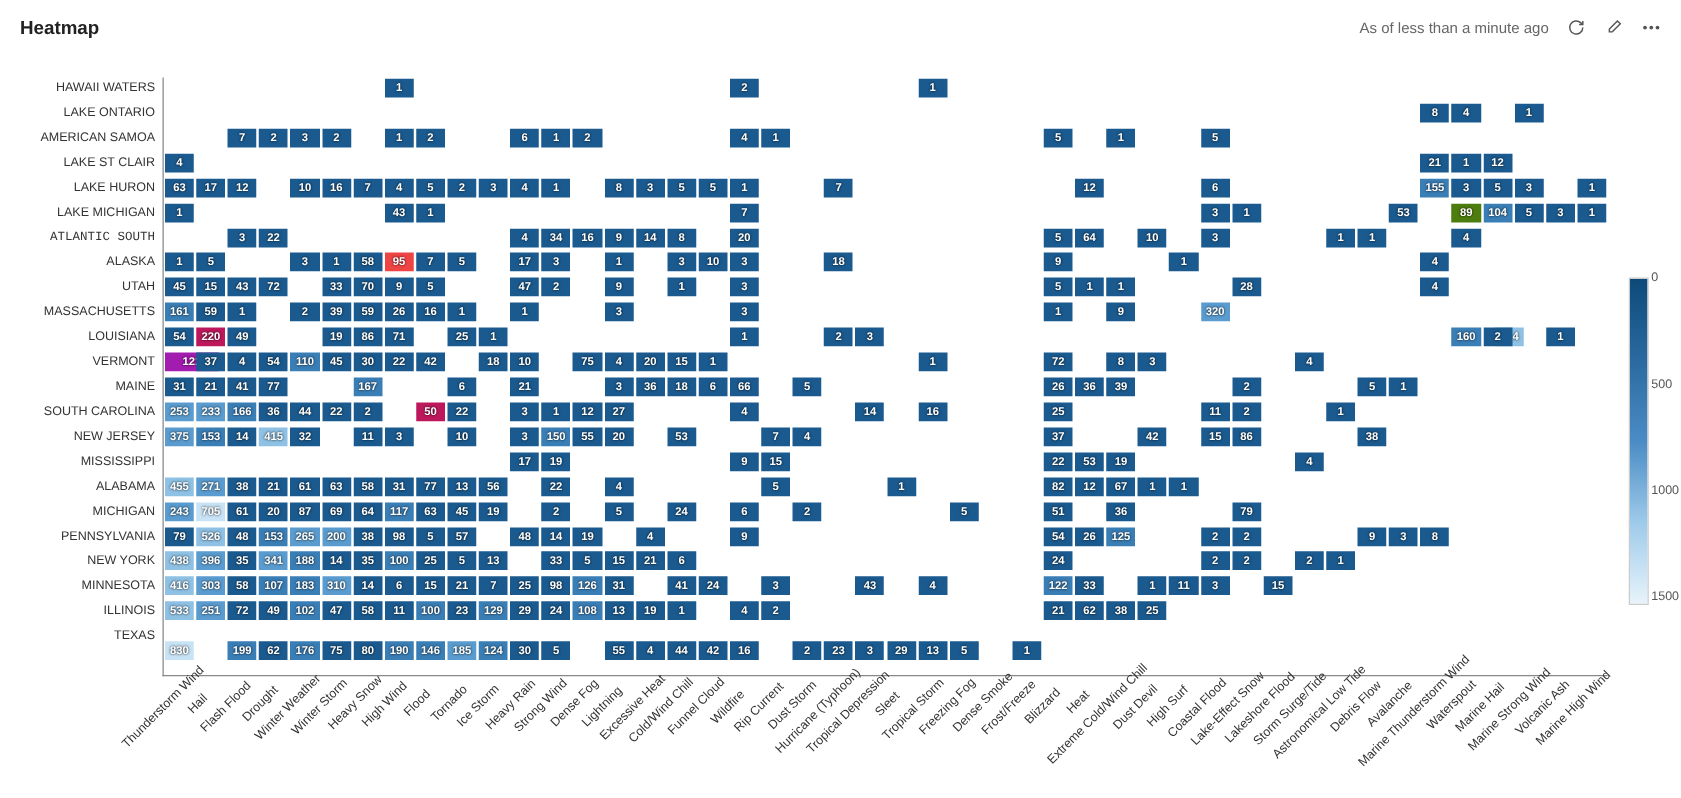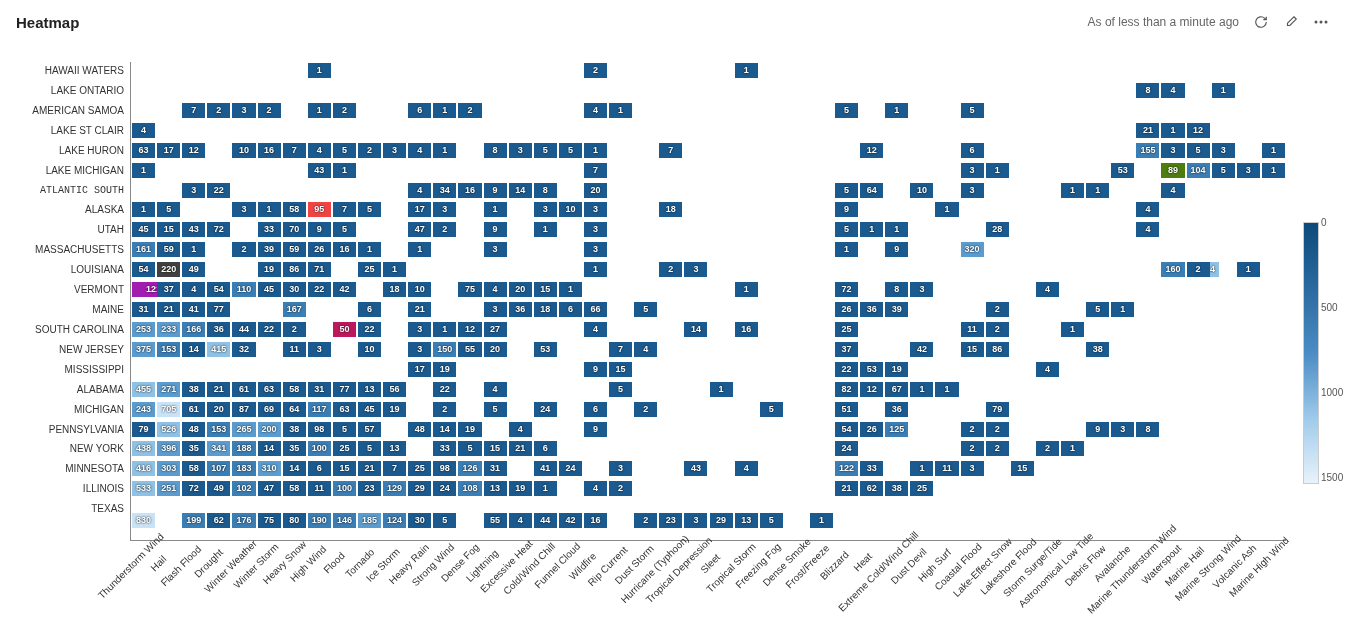--- a/index.html
+++ b/index.html
@@ -313,21 +313,21 @@
         <div class="cell" style="left: 226.978px; width: 23.1087px; background: rgb(26, 90, 143);">1</div>
         <div class="cell" style="left: 277.196px; width: 23.1087px; background: rgb(26, 90, 143);">1</div>
         <div class="cell" style="left: 352.522px; width: 23.1087px; background: rgb(26, 90, 143);">3</div>
         <div class="cell" style="left: 452.957px; width: 23.1087px; background: rgb(26, 90, 143);">3</div>
         <div class="cell" style="left: 704.043px; width: 23.1087px; background: rgb(26, 90, 143);">1</div>
         <div class="cell" style="left: 754.261px; width: 23.1087px; background: rgb(26, 90, 143);">9</div>
         <div class="cell" style="left: 829.587px; width: 23.1087px; background: rgb(90, 156, 207);">320</div>
       </div>
       <div class="row" style="top: 199.167px; position: absolute;">
         <div class="cell" style="left: 1px; width: 23.1087px; background: rgb(26, 90, 143);">54</div>
-        <div class="cell" style="left: 26.1087px; width: 23.1087px; background: #404040;">220</div>
+        <div class="cell" style="left: 26.1087px; width: 23.1087px; background: #be185d;">220</div>
         <div class="cell" style="left: 51.2174px; width: 23.1087px; background: rgb(26, 90, 143);">49</div>
         <div class="cell" style="left: 126.543px; width: 23.1087px; background: rgb(26, 90, 143);">19</div>
         <div class="cell" style="left: 151.652px; width: 23.1087px; background: rgb(26, 90, 143);">86</div>
         <div class="cell" style="left: 176.761px; width: 23.1087px; background: rgb(26, 90, 143);">71</div>
         <div class="cell" style="left: 226.978px; width: 23.1087px; background: rgb(26, 90, 143);">25</div>
         <div class="cell" style="left: 252.087px; width: 23.1087px; background: rgb(26, 90, 143);">1</div>
         <div class="cell" style="left: 452.957px; width: 23.1087px; background: rgb(26, 90, 143);">1</div>
         <div class="cell" style="left: 528.283px; width: 23.1087px; background: rgb(26, 90, 143);">2</div>
         <div class="cell" style="left: 553.391px; width: 23.1087px; background: rgb(26, 90, 143);">3</div>
         <div class="cell" style="left: 1065px; width: 23.1087px; background: rgb(142, 193, 228);">414</div>

